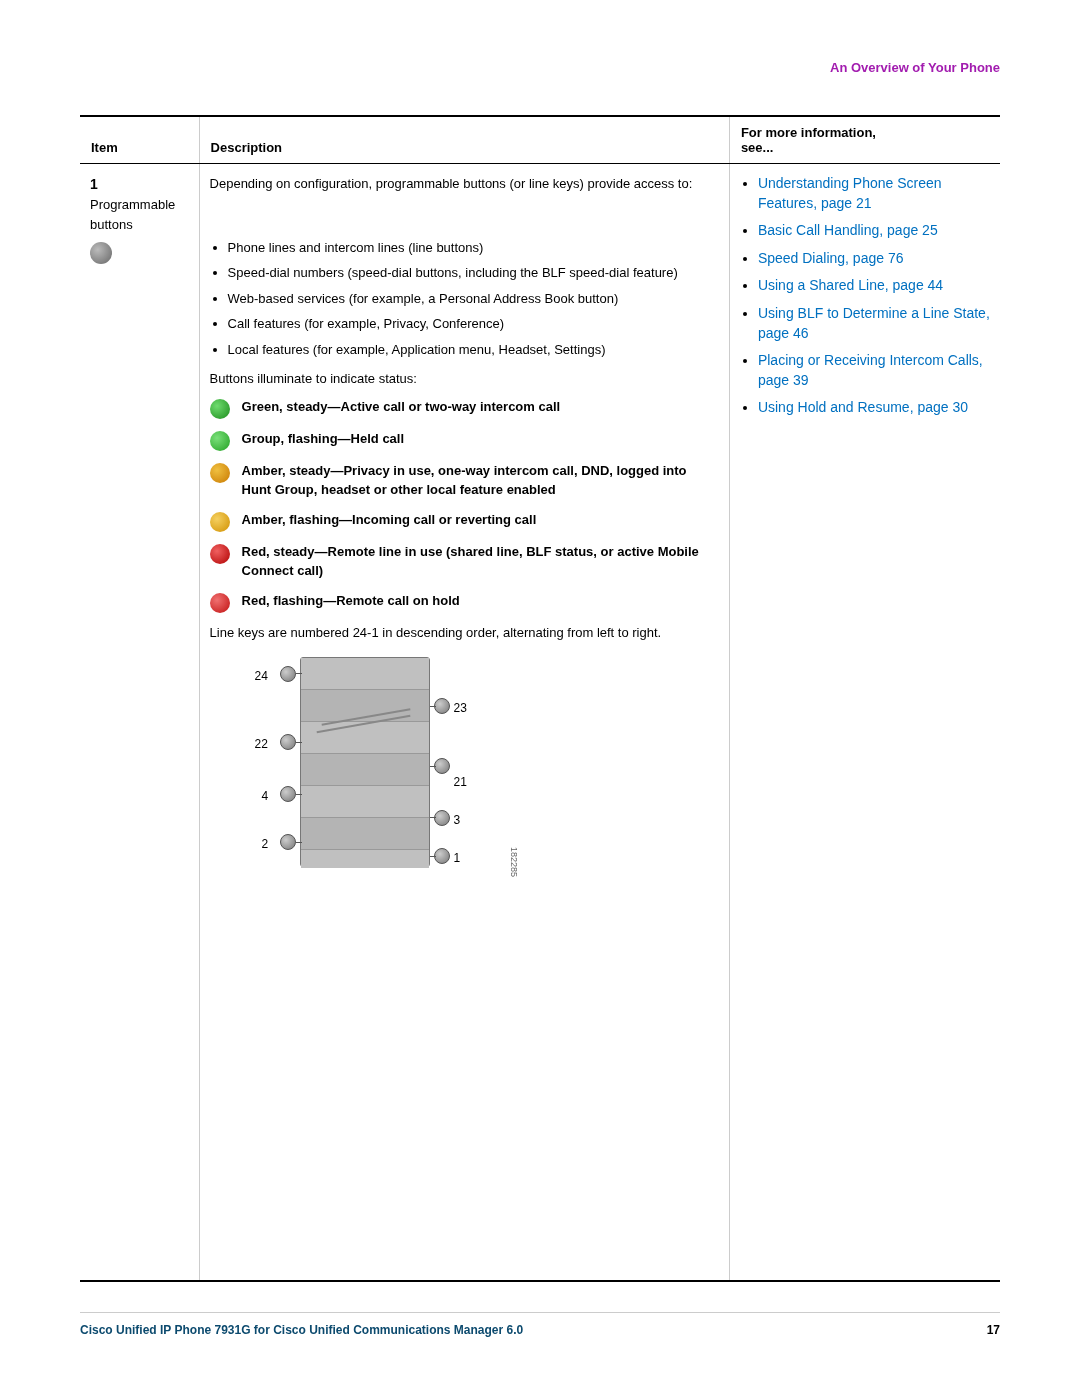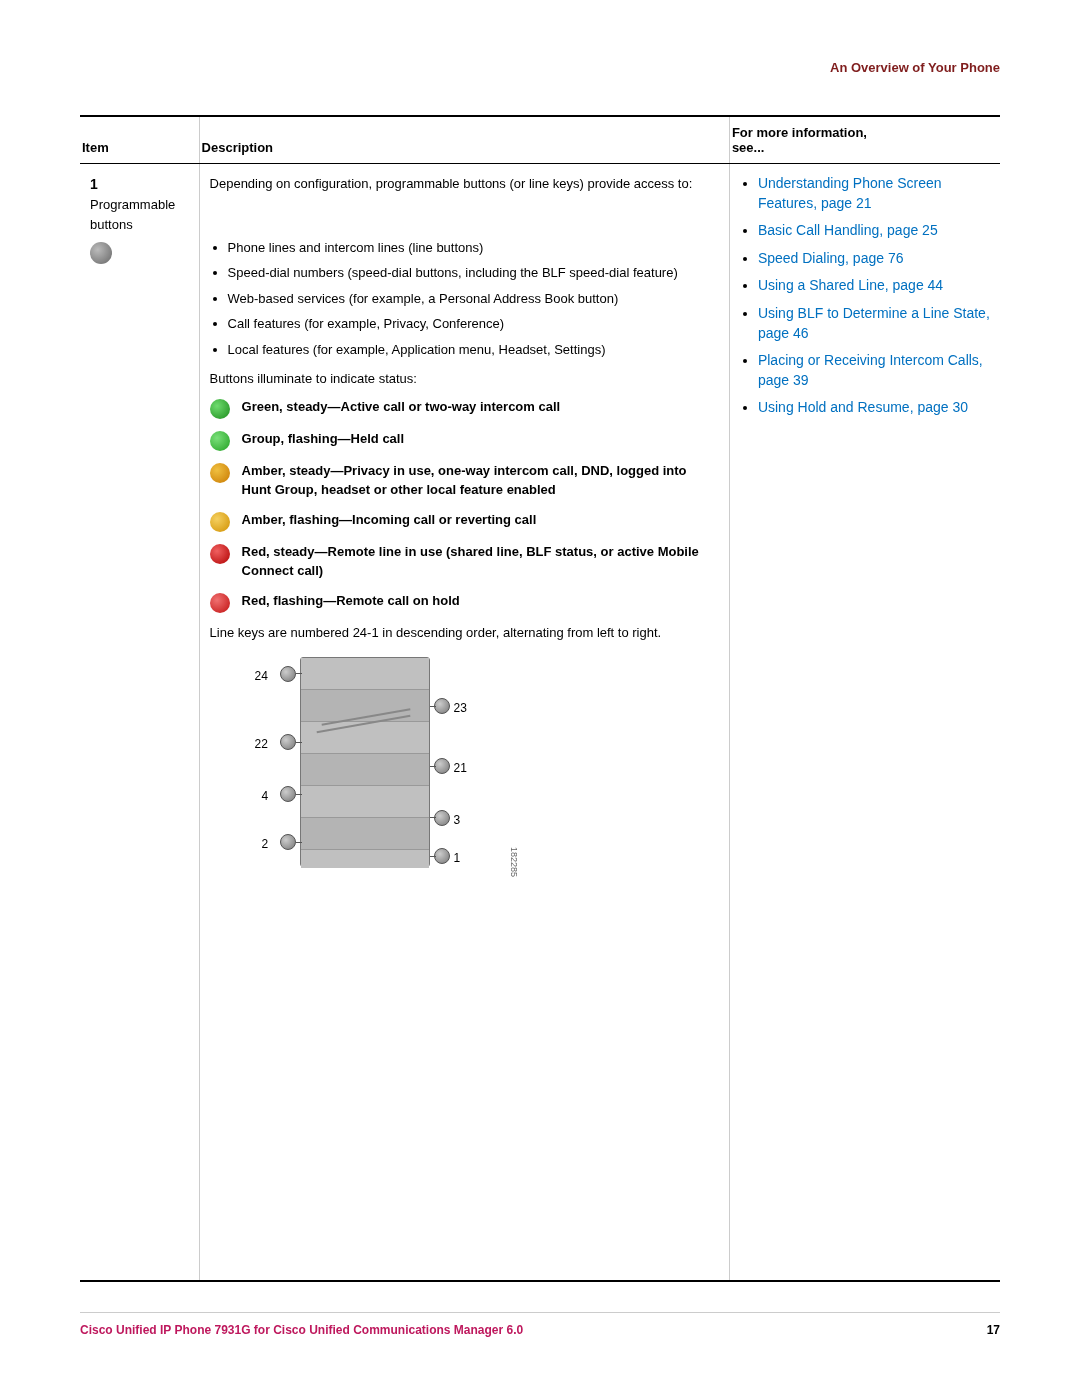--- a/index.html
+++ b/index.html
@@ -22,36 +22,36 @@
       flex-direction: column;
     }
 
     .header-section {
       display: flex;
       justify-content: flex-end;
       margin-bottom: 40px;
     }
 
     .header-title {
-      color: #7f1d1d;
+      color: #a21caf;
       font-size: 13px;
       font-weight: bold;
     }
 
     .main-table {
       width: 100%;
       border-collapse: collapse;
       border-top: 2px solid #000;
       border-bottom: 2px solid #000;
       flex: 1;
     }
 
     .main-table th {
       border-bottom: 1px solid #000;
-      padding: 8px 2px;
+      padding: 8px 11px;
       text-align: left;
       font-weight: bold;
       font-size: 13px;
       vertical-align: bottom;
     }
 
     .main-table td {
       padding: 10px 10px;
       vertical-align: top;
       font-size: 13px;
@@ -171,21 +171,21 @@
     .footer-section {
       display: flex;
       justify-content: space-between;
       align-items: center;
       margin-top: 30px;
       border-top: 1px solid #ccc;
       padding-top: 10px;
     }
 
     .footer-left {
-      color: #be185d;
+      color: #0c4a6e;
       font-size: 12px;
       font-weight: bold;
     }
 
     .footer-right {
       font-size: 12px;
       font-weight: bold;
     }
 
     .for-more-header {
@@ -303,21 +303,21 @@
             <div style="position:absolute;left:60px;top:134px;width:16px;height:16px;border-radius:50%;background:radial-gradient(circle at 35% 35%,#ccc,#777);border:1px solid #555;"></div>
             <span style="position:absolute;left:42px;top:135px;font-size:12px;">4</span>
 
             <div style="position:absolute;left:60px;top:182px;width:16px;height:16px;border-radius:50%;background:radial-gradient(circle at 35% 35%,#ccc,#777);border:1px solid #555;"></div>
             <span style="position:absolute;left:42px;top:183px;font-size:12px;">2</span>
 
             <div style="position:absolute;left:214px;top:46px;width:16px;height:16px;border-radius:50%;background:radial-gradient(circle at 35% 35%,#ccc,#777);border:1px solid #555;"></div>
             <span style="position:absolute;left:234px;top:47px;font-size:12px;">23</span>
 
             <div style="position:absolute;left:214px;top:106px;width:16px;height:16px;border-radius:50%;background:radial-gradient(circle at 35% 35%,#ccc,#777);border:1px solid #555;"></div>
-            <span style="position:absolute;left:234px;top:107px;font-size:12px;">21</span>
+            <span style="position:absolute;left:234px;top:121px;font-size:12px;">21</span>
 
             <div style="position:absolute;left:214px;top:158px;width:16px;height:16px;border-radius:50%;background:radial-gradient(circle at 35% 35%,#ccc,#777);border:1px solid #555;"></div>
             <span style="position:absolute;left:234px;top:159px;font-size:12px;">3</span>
 
             <div style="position:absolute;left:214px;top:196px;width:16px;height:16px;border-radius:50%;background:radial-gradient(circle at 35% 35%,#ccc,#777);border:1px solid #555;"></div>
             <span style="position:absolute;left:234px;top:197px;font-size:12px;">1</span>
 
             <div style="position:absolute;left:76px;top:21px;width:6px;height:1px;background:#555;"></div>
             <div style="position:absolute;left:76px;top:90px;width:6px;height:1px;background:#555;"></div>
             <div style="position:absolute;left:76px;top:142px;width:6px;height:1px;background:#555;"></div>

